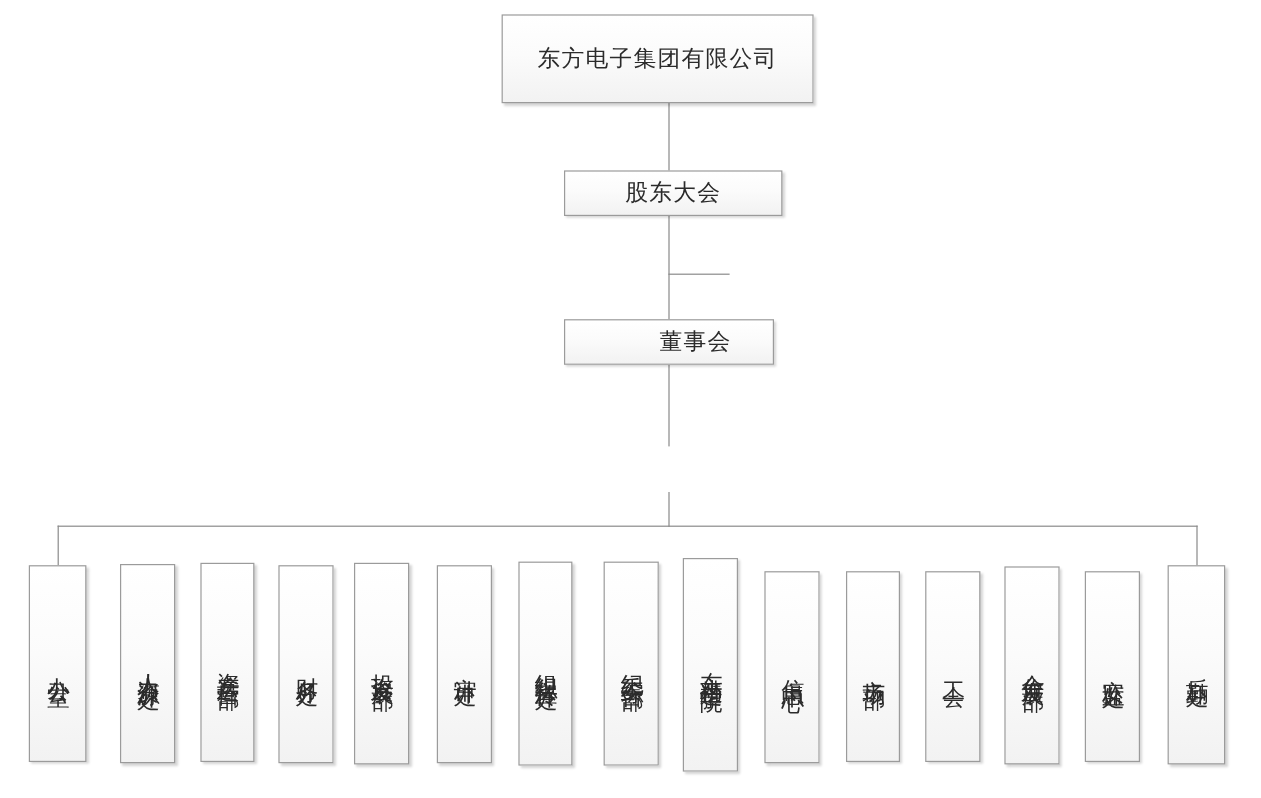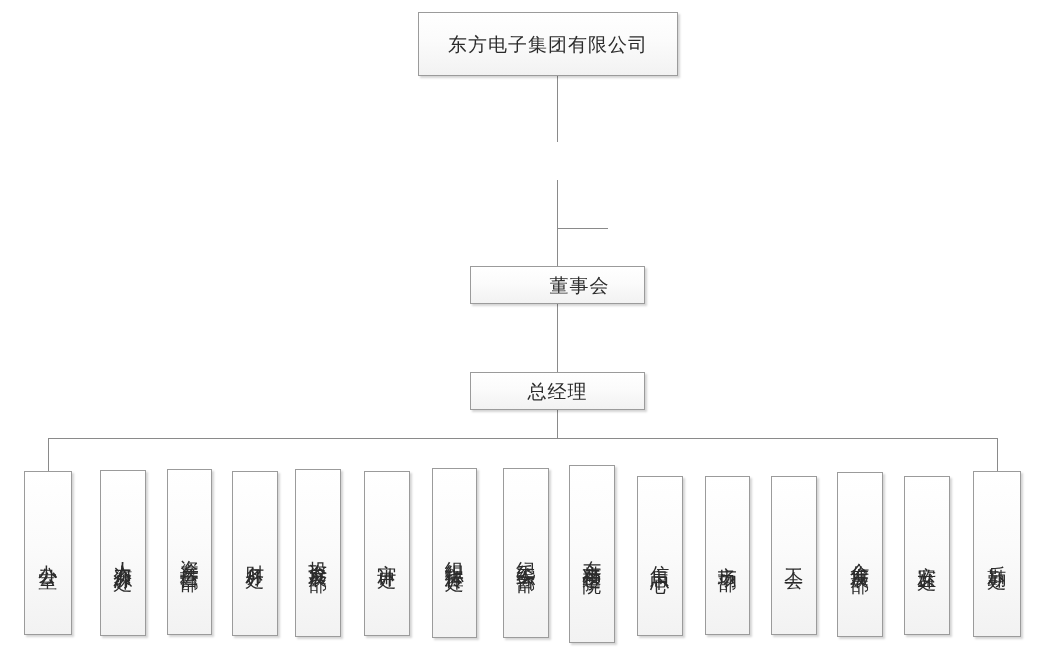--- a/index.html
+++ b/index.html
@@ -80,27 +80,27 @@
   <div class="connector v" style="left:557px; top:304px; height:68px;"></div>
 
   <div class="connector v" style="left:557px; top:410px; height:29px;"></div>
 
   <div class="connector h" style="left:48px; top:438px; width:950px;"></div>
 
   <div class="connector v" style="left:48px; top:438px; height:33px;"></div>
 
   <div class="connector v" style="left:997px; top:438px; height:33px;"></div>
 
-  <div class="node horiz" style="left:418px; top:12px; width:260px; height:64px;">东方电子集团有限公司</div>
+  <div class="node horiz" style="left:418px; top:12px; width:260px; height:74px;">东方电子集团有限公司</div>
 
+  <div class="node horiz" style="left:470px; top:142px; width:182px; height:38px;">股东大会</div>
 
 
   <div class="node horiz" style="left:470px; top:266px; width:175px; height:38px;padding-left:44px;">董事会</div>
 
-  <div class="node horiz" style="left:470px; top:372px; width:175px; height:38px;">总经理</div>
 
   <div class="node vert" style="left:24px; top:471px; width:48px; height:164px;">
     <span class="label">办公室</span>
   </div>
 
   <div class="node vert" style="left:100px; top:470px; width:46px; height:166px;">
     <span class="label">人力资源处</span>
   </div>
 
   <div class="node vert" style="left:167px; top:469px; width:45px; height:166px;">

